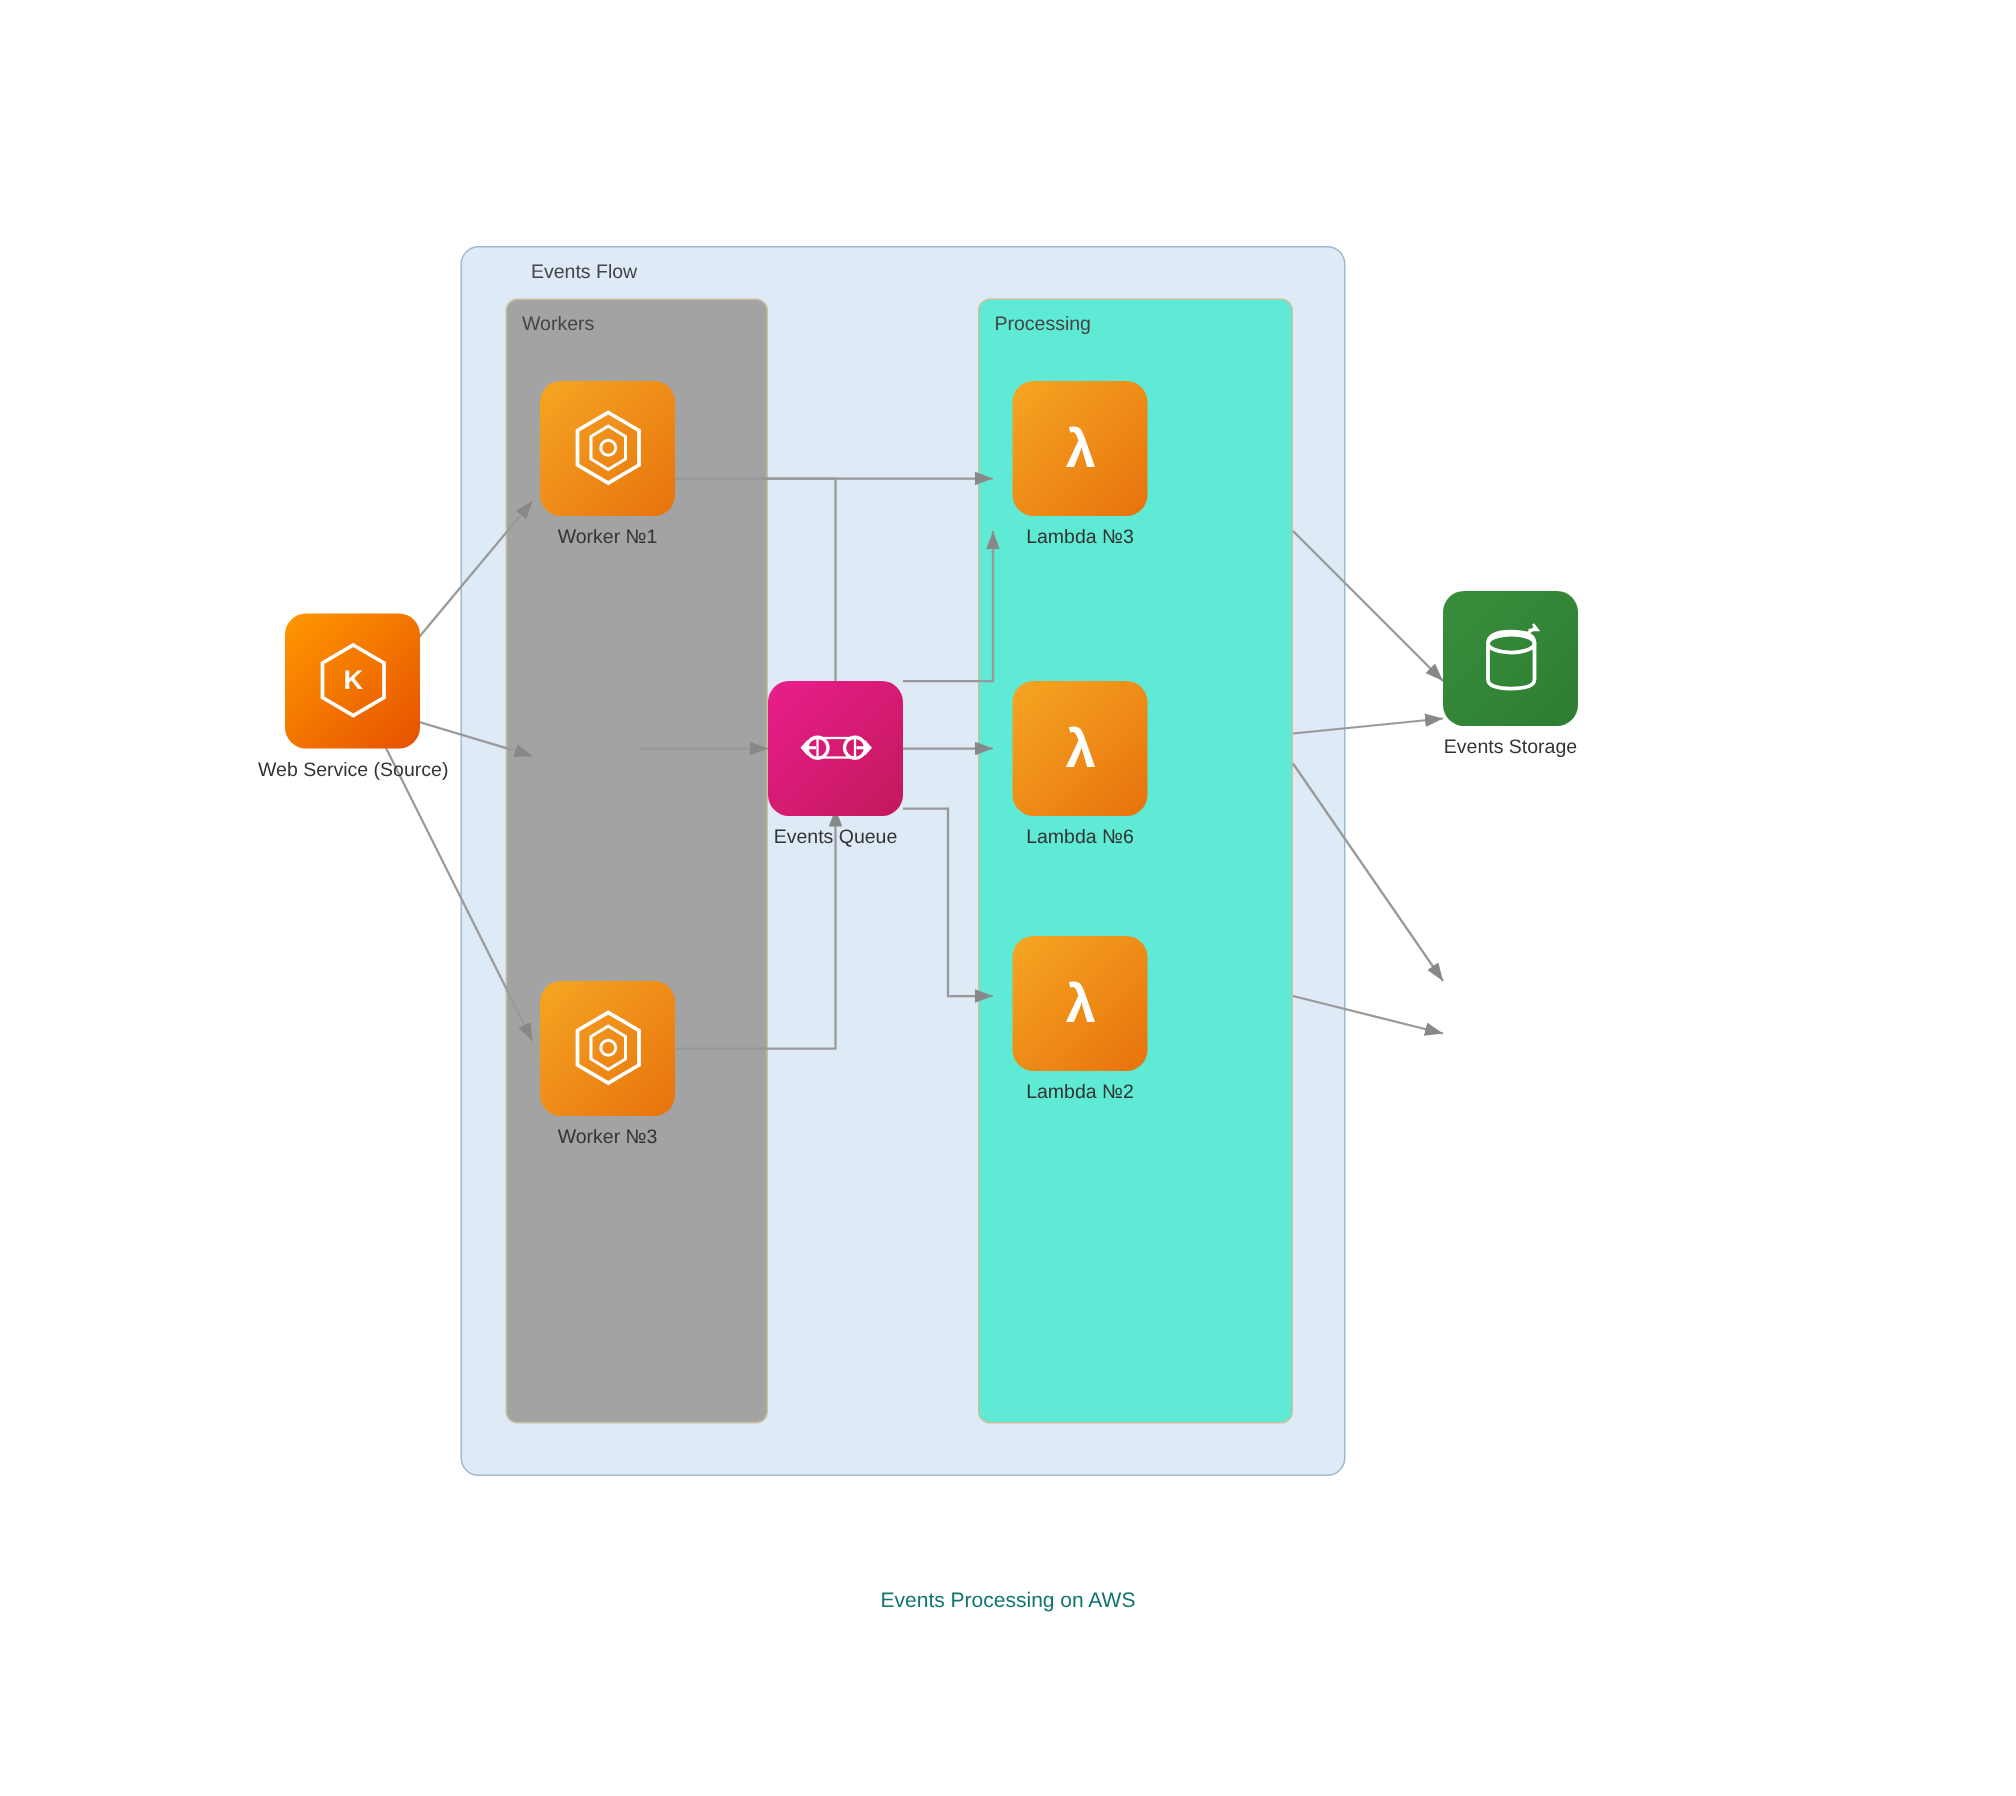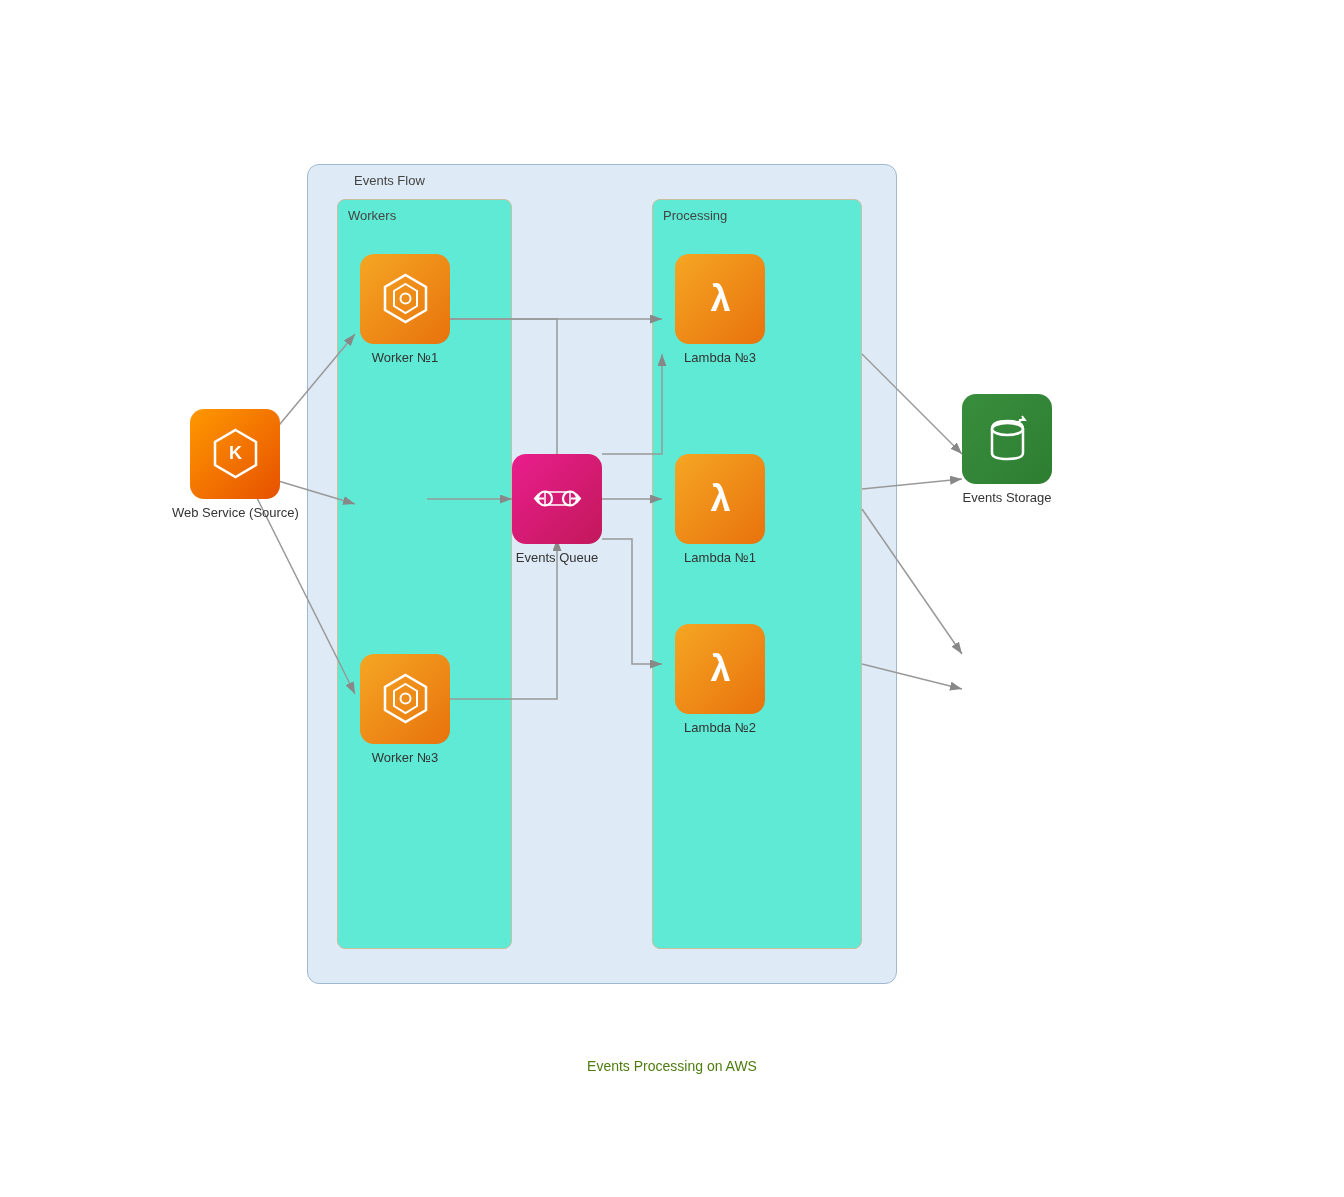--- a/index.html
+++ b/index.html
@@ -17,21 +17,21 @@
       position: relative;
       width: 1100px;
       height: 950px;
     }
     .caption {
       position: absolute;
       bottom: 0;
       left: 50%;
       transform: translateX(-50%);
       font-size: 14px;
-      color: #4d7c0f;
+      color: #0f766e;
       text-align: center;
     }
     
     .events-flow-box {
       position: absolute;
       left: 185px;
       top: 40px;
       width: 590px;
       height: 820px;
       background: #deeaf5;
@@ -46,21 +46,21 @@
       color: #444;
       margin-left: 32px;
     }
     
     .workers-box {
       position: absolute;
       left: 215px;
       top: 75px;
       width: 175px;
       height: 750px;
-      background: #5eead4;
+      background: #a3a3a3;
       border: 1.5px solid #c8c0a0;
       border-radius: 8px;
     }
     .workers-label {
       position: absolute;
       top: 8px;
       left: 10px;
       font-size: 13px;
       color: #444;
     }
@@ -237,21 +237,21 @@
     </div>
     <span class="icon-label">Lambda №3</span>
   </div>
 
   <div class="icon-node" style="left:553px; top:330px;">
     <div class="icon-box orange">
       <svg class="icon-svg" viewBox="0 0 55 55">
         <text x="27.5" y="40" text-anchor="middle" fill="white" font-size="36" font-family="Arial" font-weight="bold" stroke="none">λ</text>
       </svg>
     </div>
-    <span class="icon-label">Lambda №1</span>
+    <span class="icon-label">Lambda №6</span>
   </div>
 
   <div class="icon-node" style="left:553px; top:500px;">
     <div class="icon-box orange">
       <svg class="icon-svg" viewBox="0 0 55 55">
         <text x="27.5" y="40" text-anchor="middle" fill="white" font-size="36" font-family="Arial" font-weight="bold" stroke="none">λ</text>
       </svg>
     </div>
     <span class="icon-label">Lambda №2</span>
   </div>

